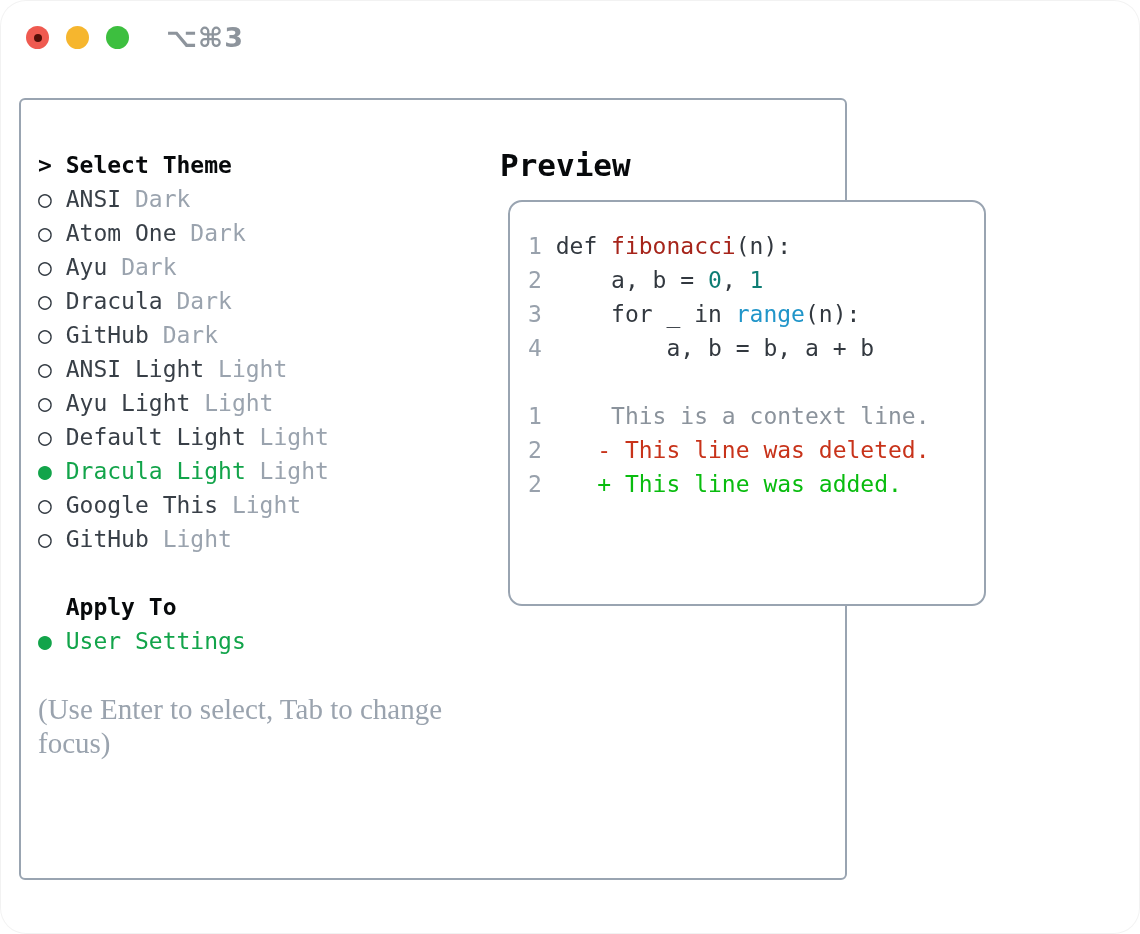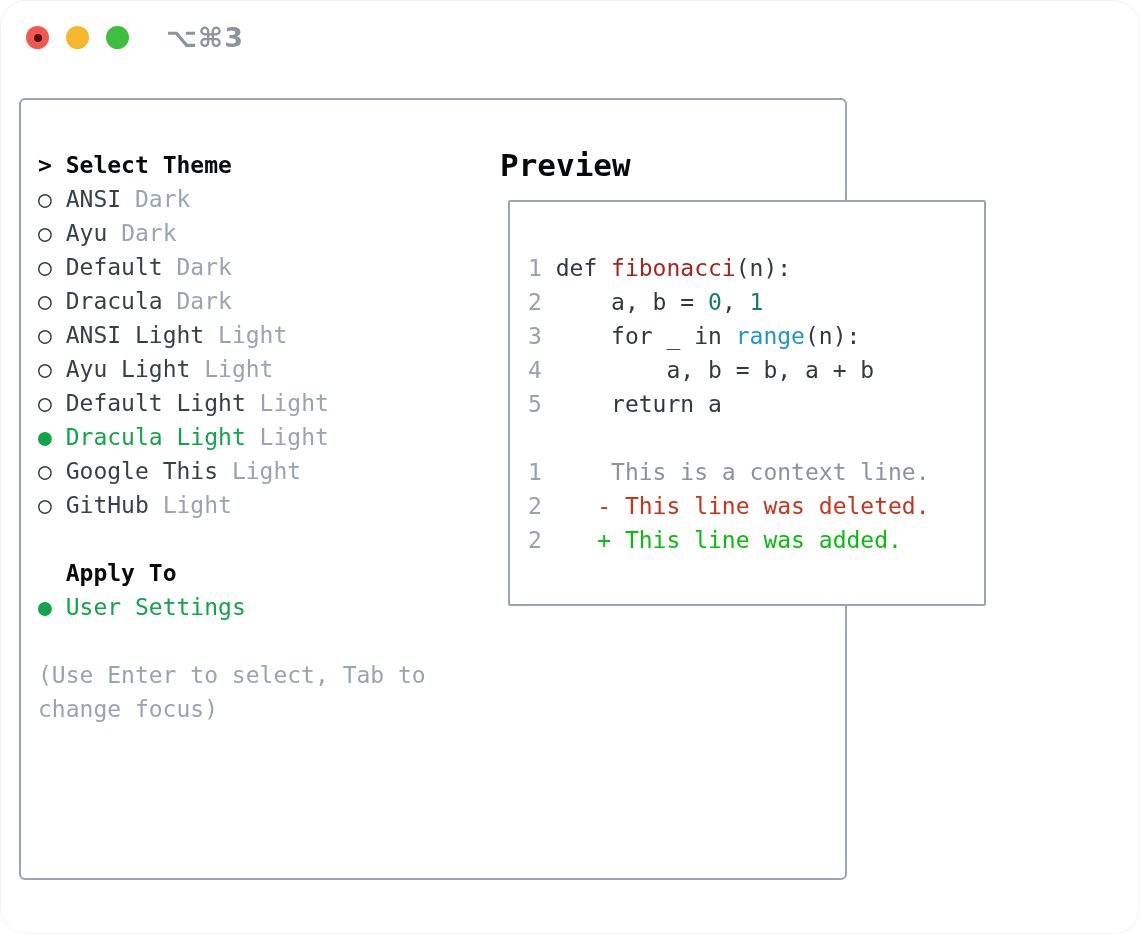--- a/index.html
+++ b/index.html
@@ -31,27 +31,27 @@
     border:2px solid var(--panel-border);border-radius:6px;}
   .left-col{position:absolute;left:17px;top:48px;width:430px;}
   .row{white-space:pre;font-size:23px;line-height:34px;height:34px;color:var(--text-dark);}
   .row .marker{color:var(--text-dark);}
   .row .variant{color:var(--muted-gray);}
   .row.header-row{font-weight:700;color:#07090b;}
   .row.header-row .marker{font-weight:700;color:#07090b;}
   .row.selected, .row.selected .marker, .row.selected .name{color:var(--accent-green);}
   .row.selected .variant{color:var(--muted-gray);}
   .spacer{height:34px;}
-  .hint{font-size:23px;line-height:34px;color:var(--muted-gray);white-space:pre-wrap;}
+  .hint{font-size:29px;line-height:34px;color:var(--muted-gray);white-space:pre-wrap;font-family:Liberation Serif, serif;}
   
   .right-col{position:absolute;left:479px;top:48px;width:500px;}
   .preview-title{font-size:31px;line-height:34px;font-weight:700;color:#07090b;}
   .preview-box{margin-left:8px;margin-top:18px;width:478px;height:406px;
-    border:2px solid var(--panel-border);border-radius:2px;background:#fff;
-    padding:49px 0 0 18px;overflow:hidden;}
+    border:2px solid var(--panel-border);border-radius:14px;background:#fff;
+    padding:27px 0 0 18px;overflow:hidden;}
   .code-line{white-space:pre;font-size:23px;line-height:34px;height:34px;color:var(--code-plain);}
   .ln{display:inline-block;width:1ch;margin-right:1ch;color:var(--gutter-gray);}
   .t-plain{color:var(--code-plain);}
   .t-func{color:var(--function-red);}
   .t-num{color:var(--number-teal);}
   .t-call{color:var(--call-blue);}
   .d-context{color:var(--context-gray);}
   .d-deleted{color:var(--deleted-red);}
   .d-added{color:var(--added-green);}
 </style>
@@ -71,23 +71,24 @@
     <div class="win-title">⌥⌘3</div>
   </div>
 
   <div class="panel">
 
     <div class="left-col">
 
       <div class="row header-row"><span class="marker">&gt;</span> <span class="name">Select Theme</span></div>
 
       <div class="row"><span class="marker">○</span> <span class="name">ANSI</span> <span class="variant">Dark</span></div>
+      <div class="row"><span class="marker">○</span> <span class="name">Atom One</span> <span class="variant">Dark</span></div>
       <div class="row"><span class="marker">○</span> <span class="name">Ayu</span> <span class="variant">Dark</span></div>
-      <div class="row"><span class="marker">○</span> <span class="name">Default</span> <span class="variant">Dark</span></div>
       <div class="row"><span class="marker">○</span> <span class="name">Dracula</span> <span class="variant">Dark</span></div>
+      <div class="row"><span class="marker">○</span> <span class="name">GitHub</span> <span class="variant">Dark</span></div>
       <div class="row"><span class="marker">○</span> <span class="name">ANSI Light</span> <span class="variant">Light</span></div>
       <div class="row"><span class="marker">○</span> <span class="name">Ayu Light</span> <span class="variant">Light</span></div>
       <div class="row"><span class="marker">○</span> <span class="name">Default Light</span> <span class="variant">Light</span></div>
       <div class="row selected"><span class="marker">●</span> <span class="name">Dracula Light</span> <span class="variant">Light</span></div>
       <div class="row"><span class="marker">○</span> <span class="name">Google This</span> <span class="variant">Light</span></div>
       <div class="row"><span class="marker">○</span> <span class="name">GitHub</span> <span class="variant">Light</span></div>
 
       <div class="spacer"></div>
 
       <div class="row header-row"><span class="marker"> </span> <span class="name">Apply To</span></div>
@@ -104,21 +105,20 @@
       <div class="preview-box">
 
         <div class="code-line"><span class="ln">1</span><span class="t-plain">def </span><span class="t-func">fibonacci</span><span class="t-plain">(n):</span></div>
 
         <div class="code-line"><span class="ln">2</span><span class="t-plain">    a, b = </span><span class="t-num">0</span><span class="t-plain">, </span><span class="t-num">1</span></div>
 
         <div class="code-line"><span class="ln">3</span><span class="t-plain">    for _ in </span><span class="t-call">range</span><span class="t-plain">(n):</span></div>
 
         <div class="code-line"><span class="ln">4</span><span class="t-plain">        a, b = b, a + b</span></div>
 
-        <div class="code-line"><span class="ln">5</span><span class="t-plain">    return a</span></div>
 
         <div class="code-line"></div>
 
         <div class="code-line"><span class="ln">1</span><span class="d-context">    This is a context line.</span></div>
 
         <div class="code-line"><span class="ln">2</span><span class="d-deleted">   - This line was deleted.</span></div>
 
         <div class="code-line"><span class="ln">2</span><span class="d-added">   + This line was added.</span></div>
 
       </div>

